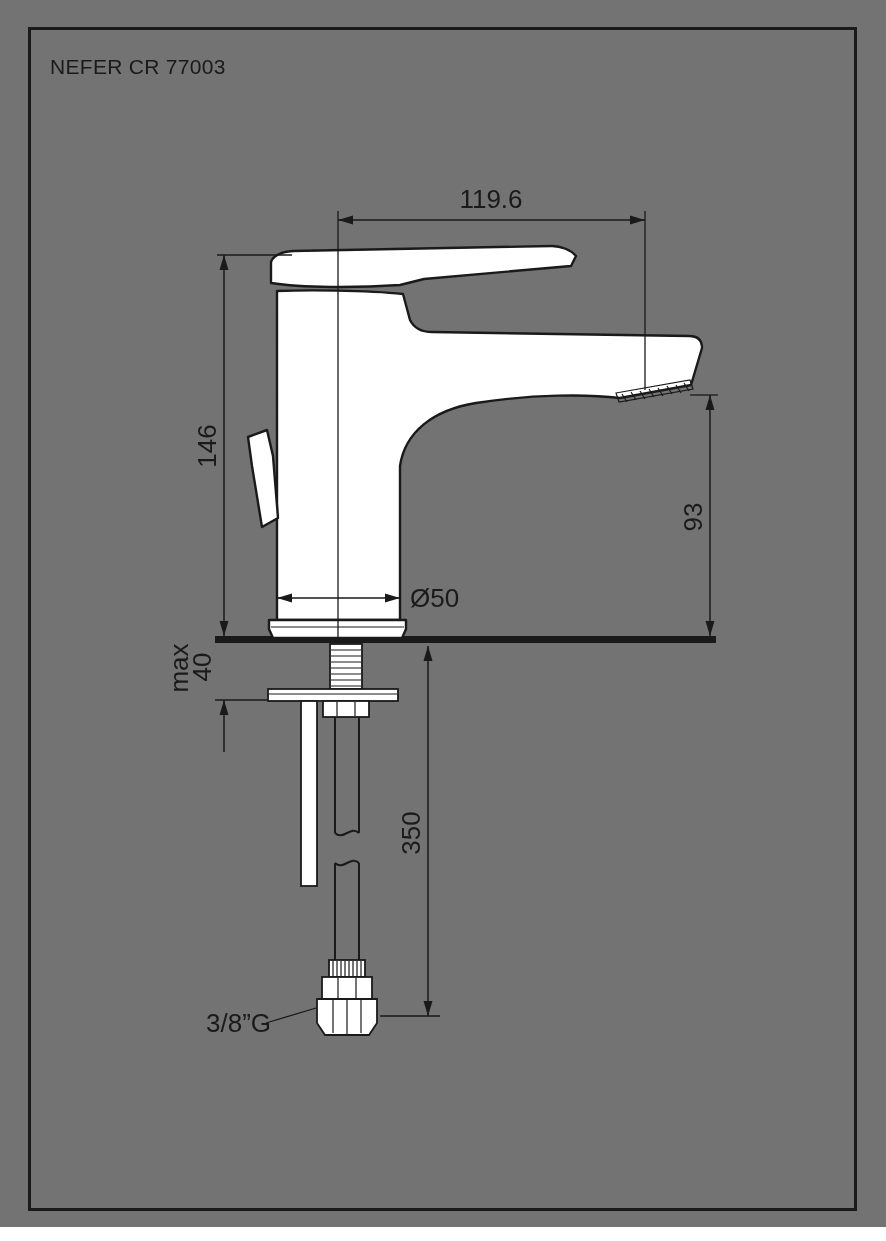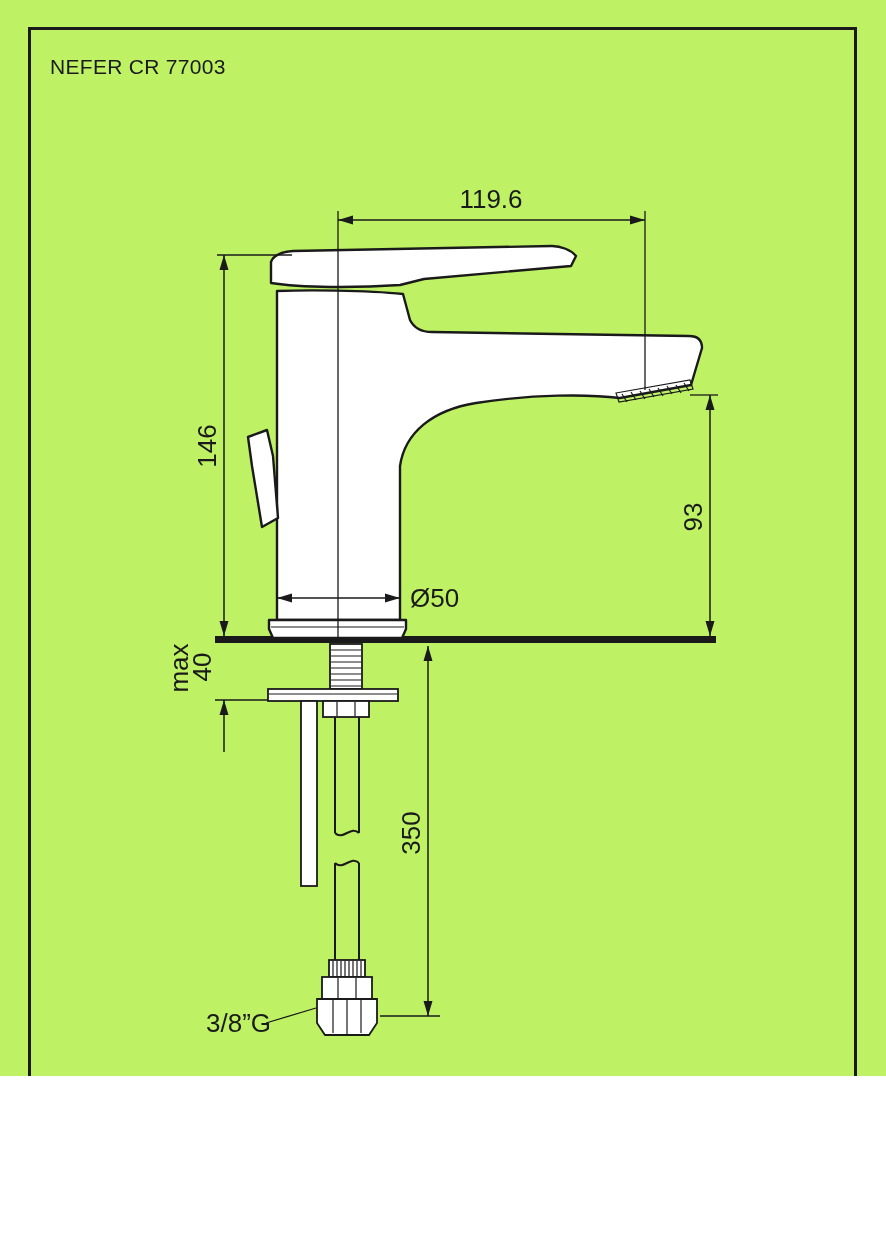--- a/index.html
+++ b/index.html
@@ -1,16 +1,16 @@
 <!DOCTYPE html>
 <html><head>
 <meta charset="utf-8">
 <style>
   html,body{margin:0;padding:0;background:#ffffff;}
-  .page{position:relative;width:886px;height:1076px;background:#bef264;font-family:"Liberation Sans",sans-serif;overflow:hidden;}
+  .page{position:relative;width:886px;height:1227px;background:#737373;font-family:"Liberation Sans",sans-serif;overflow:hidden;}
   .frame{position:absolute;left:28px;top:27px;width:829px;height:1184px;border:3px solid #1a1a1a;box-sizing:border-box;}
   .title{position:absolute;left:50px;top:55px;font-size:21px;letter-spacing:.3px;color:#1a1a1a;}
   svg{position:absolute;left:0;top:0;}
   .dim{font-family:"Liberation Sans",sans-serif;font-size:26px;fill:#1a1a1a;}
   .thin{stroke:#1a1a1a;stroke-width:1.3;fill:none;}
   .dline{stroke:#1a1a1a;stroke-width:1.5;fill:none;}
   .outline{stroke:#1a1a1a;stroke-width:2.4;fill:#ffffff;stroke-linejoin:round;}
   .part{stroke:#1a1a1a;stroke-width:1.8;fill:#ffffff;}
   .detail{stroke:#1a1a1a;stroke-width:1.2;fill:none;}
   .hose{stroke:#1a1a1a;stroke-width:2;fill:none;}

